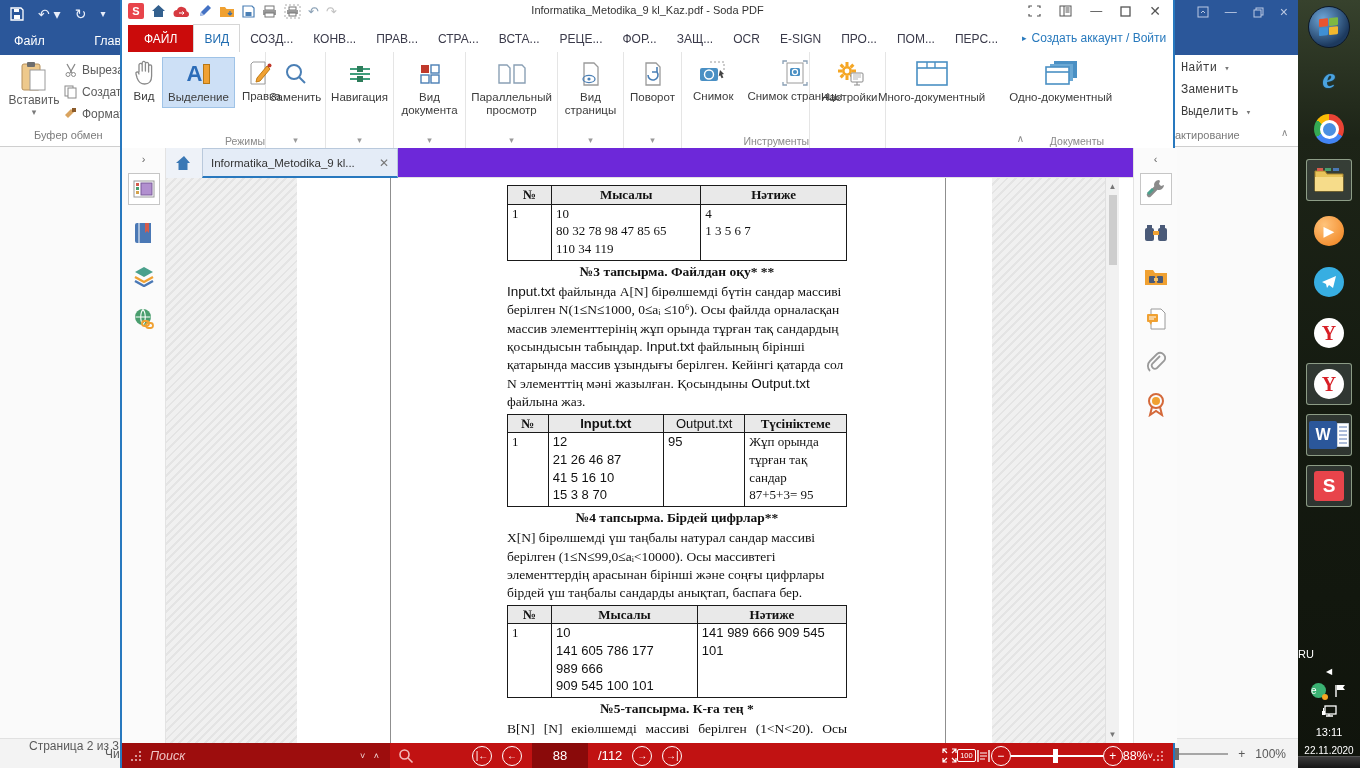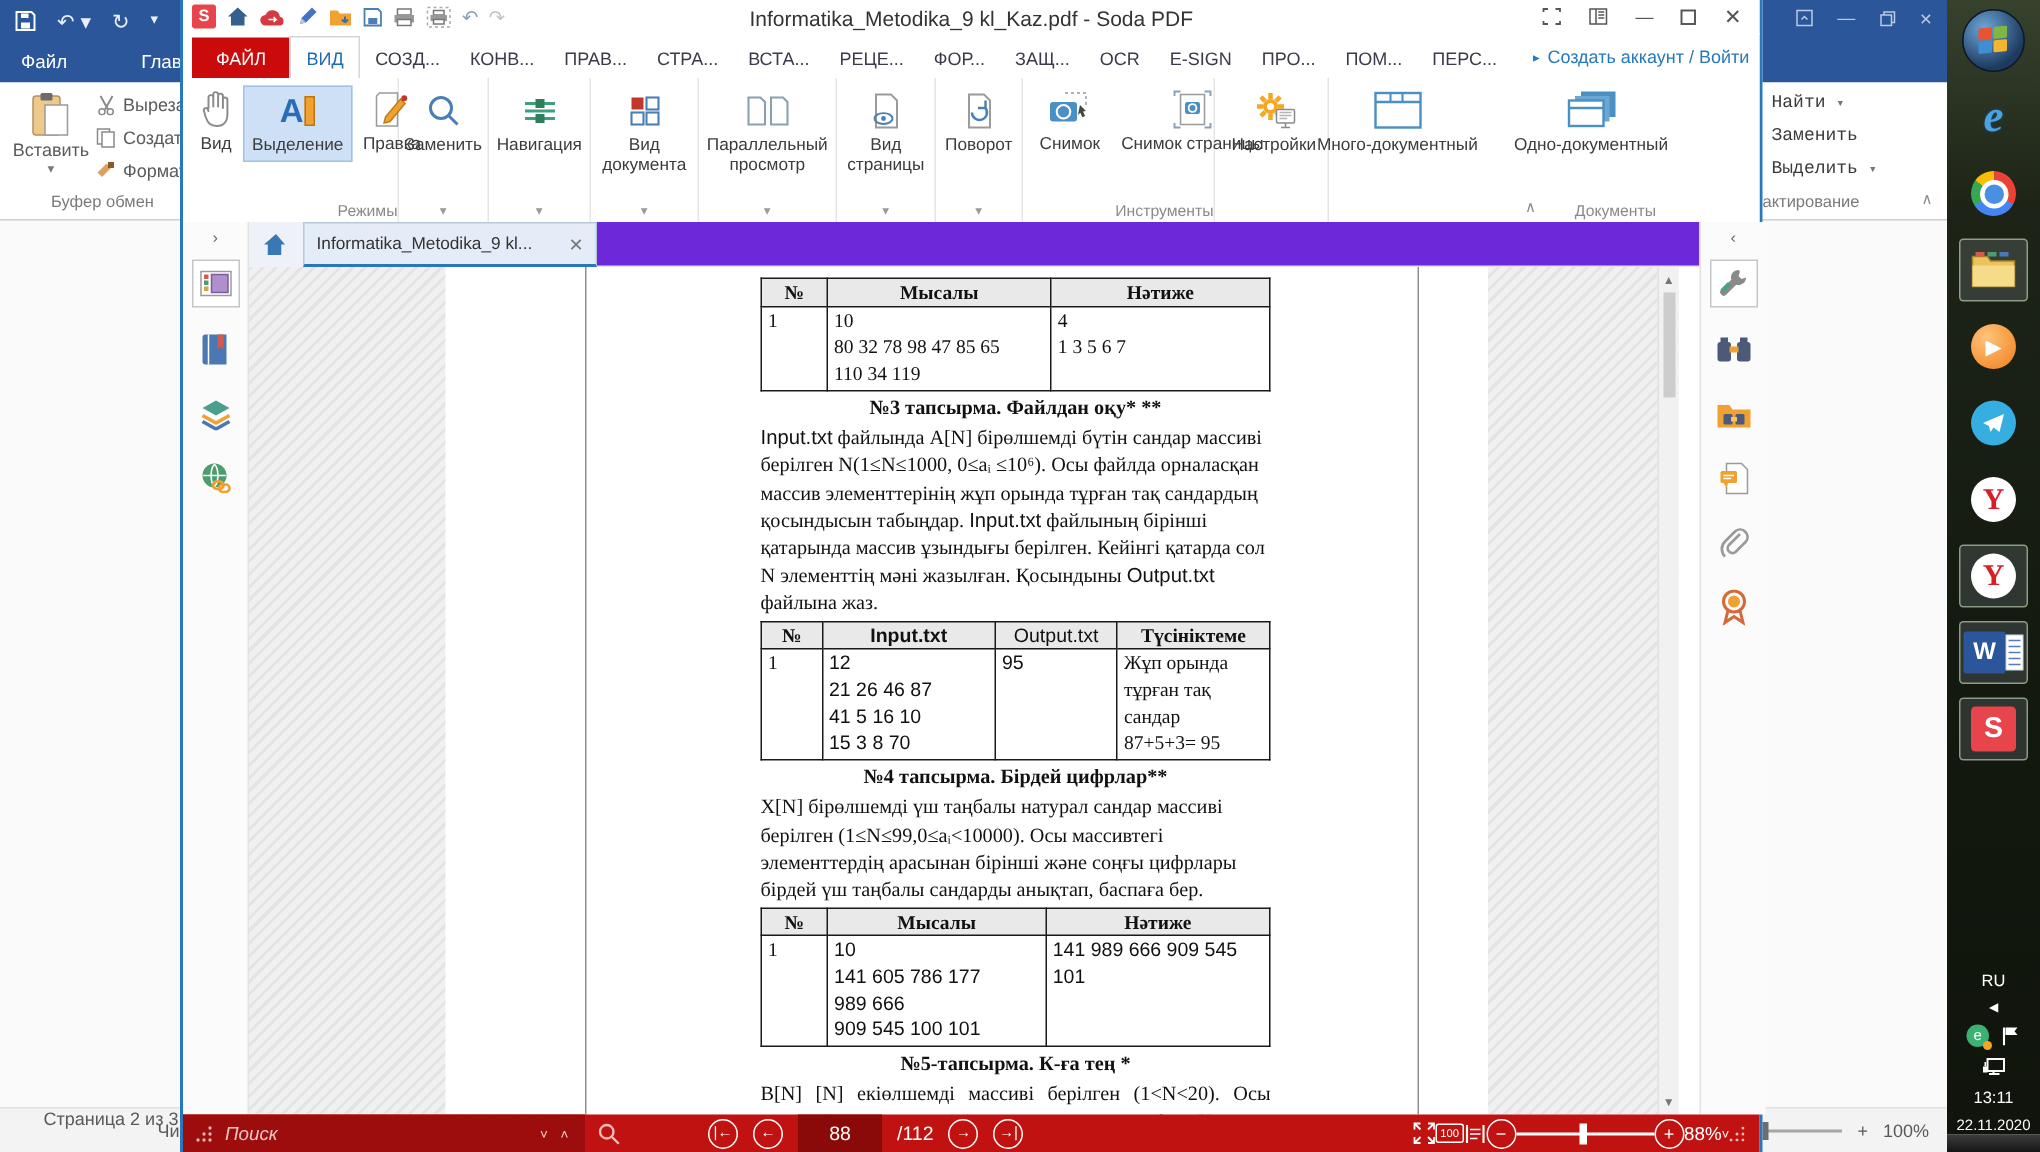--- a/index.html
+++ b/index.html
@@ -29,21 +29,21 @@
   .w-track{width:58px;height:2px;background:#a6a6a6;position:relative;}
   .w-thumb{position:absolute;left:4px;top:-5px;width:5px;height:12px;background:#6d6d6d;}
 
   
   #soda{left:120px;top:0;width:1055px;height:768px;background:#fff;border-left:2px solid #2878be;
         border-right:2px solid #2878be;box-sizing:border-box;}
   .s-title{left:0;top:0;width:100%;height:22px;background:#fff;border-bottom:1px solid #eee;}
   .s-qat{left:6px;top:3px;display:flex;gap:7px;align-items:center;height:16px;}
   .s-logo{width:16px;height:16px;background:#e8444b;color:#fff;font-weight:bold;font-size:11px;
           text-align:center;line-height:16px;border-radius:2px;}
-  .s-doc-title{left:0;right:0;top:4px;text-align:center;font-size:14px;color:#333;}
+  .s-doc-title{left:0;right:0;top:4px;text-align:center;font-size:11px;color:#333;}
   .s-ctrl{right:12px;top:3px;display:flex;gap:18px;align-items:center;color:#555;font-size:12px;}
   .s-tabs{left:0;top:22px;width:100%;height:30px;background:#fff;display:flex;align-items:flex-end;}
   .rtabs{display:flex;align-items:flex-end;height:30px;}
   .rtabs span{font-size:12px;color:#3a3a4a;padding:7px 10px 6px;white-space:nowrap;}
   .rtabs span:first-child{background:#cb0b0b;color:#fff;padding:7px 16px 6px;margin-left:6px;}
   .rtabs span:nth-child(2){color:#1e6bb0;border:1px solid #d6d6d6;border-bottom:none;background:#fff;}
   .s-account{margin-left:14px;color:#2779bd;font-size:12px;padding-bottom:7px;white-space:nowrap;display:flex;gap:5px;align-items:center;}
   .s-ribbon{left:0;top:52px;width:100%;height:96px;background:#fff;border-bottom:1px solid #d9d9d9;display:flex;}
   .grp{border-right:1px solid #e5e5e5;position:relative;padding:5px 6px 16px;box-sizing:border-box;flex:0 0 auto;}
   .glabel{position:absolute;bottom:1px;left:0;right:0;text-align:right;font-size:10.5px;color:#8a8a8a;white-space:nowrap;}
@@ -115,21 +115,21 @@
   .chrome{width:30px;height:30px;border-radius:50%;background:conic-gradient(#ea4335 0 33%,#4285f4 33% 66%,#34a853 66% 85%,#fbbc05 85% 100%);
           display:flex;align-items:center;justify-content:center;}
   .chrome i{width:13px;height:13px;background:#4a90e2;border:3px solid #fff;border-radius:50%;}
   .ycirc{width:30px;height:30px;background:#fff;border-radius:50%;color:#d81f26;font-weight:bold;
          font-family:"Liberation Serif",serif;font-size:20px;display:flex;align-items:center;justify-content:center;}
   .tgram{width:30px;height:30px;background:#37aee2;border-radius:50%;display:flex;align-items:center;justify-content:center;}
   .wmp{width:30px;height:30px;background:radial-gradient(circle at 35% 30%,#ffc37a,#ef7f1a);border-radius:50%;
        display:flex;align-items:center;justify-content:center;color:#fff;font-size:14px;}
   .wordic{width:28px;height:28px;background:#2b579a;color:#fff;font-weight:bold;font-size:16px;
           display:flex;align-items:center;justify-content:center;border-radius:2px;}
-  .tb-tray{position:absolute;left:0;bottom:12px;width:62px;color:#fff;text-align:center;font-size:11px;}
+  .tb-tray{position:absolute;left:0;bottom:12px;width:62px;color:#fff;text-align:left;font-size:11px;}
   .tb-tray .row{display:flex;justify-content:center;gap:8px;align-items:center;margin-top:7px;}
   .eset{width:15px;height:15px;border-radius:50%;background:#3bb273;color:#fff;font-size:10px;line-height:15px;position:relative;}
   .eset b{position:absolute;right:-2px;bottom:-2px;width:6px;height:6px;background:#f6a623;border-radius:50%;}
   .deskbtn{position:absolute;left:0;bottom:0;width:62px;height:11px;background:linear-gradient(180deg,#3a3a3a,#161616);border-top:1px solid #555;}
 </style>
 </head>
 <body>
 
 <div class="abs" id="word">
   <div class="abs w-title">

